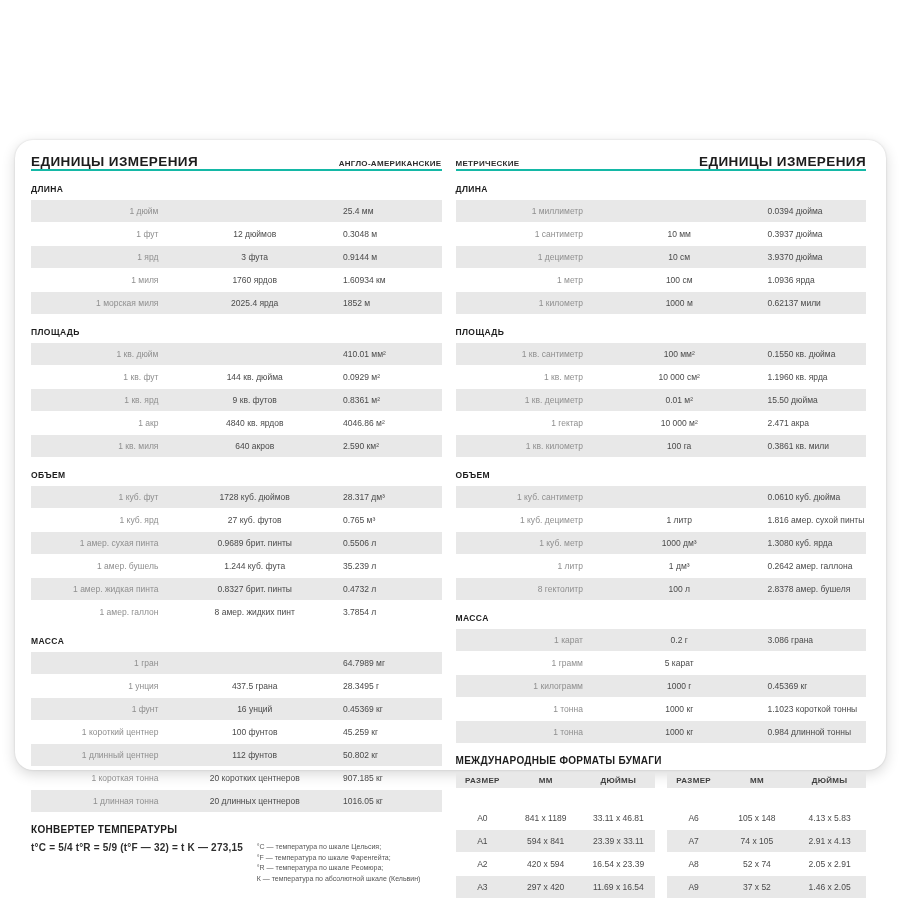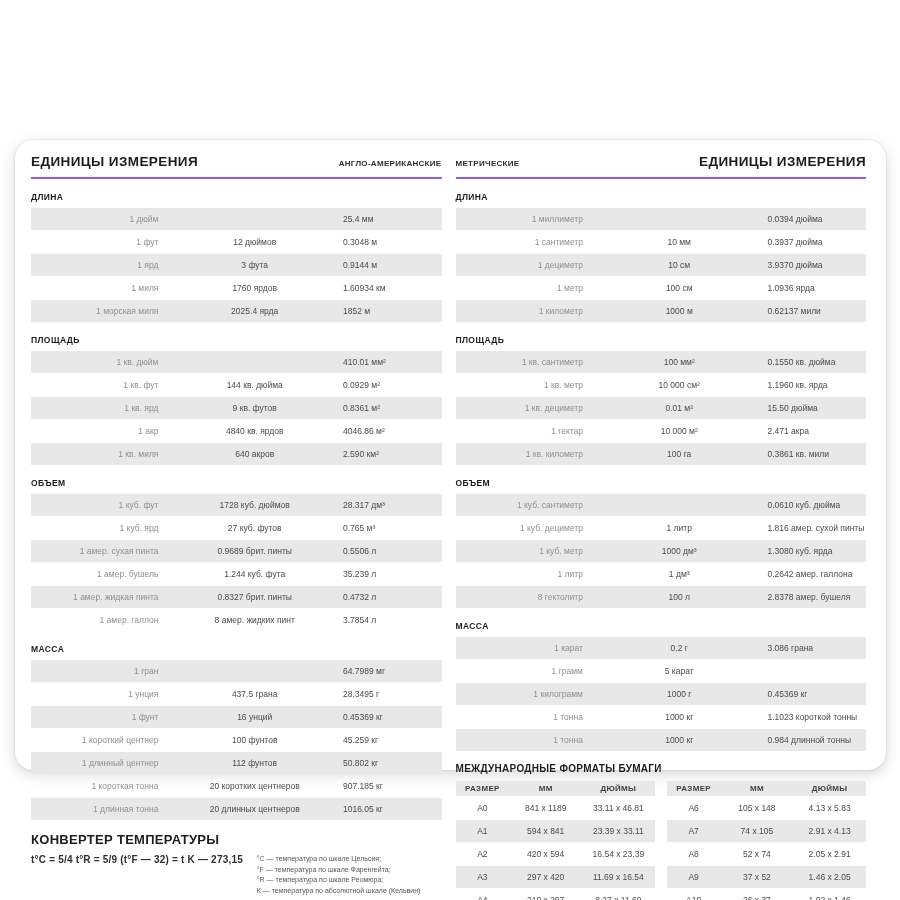--- a/index.html
+++ b/index.html
@@ -6,46 +6,46 @@
   body{width:900px;height:900px;position:relative;overflow:hidden;
        font-family:"Liberation Sans","DejaVu Sans",sans-serif;
        -webkit-font-smoothing:antialiased;}
   .sheet{position:absolute;left:15px;top:140px;width:871px;height:630px;
          background:#ffffff;border-radius:18px;box-sizing:border-box;
          box-shadow:0 4px 14px rgba(0,0,0,.16),0 0 2px rgba(0,0,0,.15);}
   .sheet-inner{display:flex;gap:14px;padding:14px 20px 0 16px;}
   .col{flex:1;min-width:0;}
 
   .page-head{display:flex;justify-content:space-between;align-items:baseline;
-             border-bottom:2px solid #8b5cf6;padding-bottom:8px;}
+             border-bottom:2px solid #14b8a6;}
   .page-title{font-size:13.5px;font-weight:bold;color:#1d1d1d;letter-spacing:.4px;}
   .page-tag{font-size:8px;font-weight:bold;color:#2e2e2e;letter-spacing:.3px;}
 
   .sec-head{font-size:8.5px;font-weight:bold;color:#1d1d1d;
             margin:13px 0 6px 0;letter-spacing:.4px;}
 
   .trow{display:flex;height:22px;margin-bottom:1px;align-items:center;
         font-size:8.5px;color:#4a4a4a;}
   .unit-table .trow:nth-child(odd){background:#e8e8e8;}
   .cell{overflow:hidden;white-space:nowrap;box-sizing:border-box;}
   .cell.c1{width:33%;text-align:right;color:#8f8f8f;padding-right:8px;}
   .cell.c2{width:43%;text-align:center;}
   .cell.c3{width:24%;text-align:left;}
 
   .temp{margin-top:12px;}
-  .temp-title{font-size:13px;font-weight:bold;color:#1d1d1d;margin-bottom:7px;letter-spacing:.3px;}
+  .temp-title{font-size:10px;font-weight:bold;color:#1d1d1d;margin-bottom:7px;letter-spacing:.3px;}
   .temp-row{display:flex;}
   .temp-formula{width:55%;font-size:10px;font-weight:600;color:#2e2e2e;letter-spacing:.2px;}
   .temp-notes{width:45%;font-size:7px;color:#555;line-height:10.5px;}
 
   .paper{margin-top:12px;}
   .paper-title{font-size:10px;font-weight:bold;color:#1d1d1d;margin-bottom:7px;letter-spacing:.3px;}
   .paper-wrap{display:flex;gap:12px;}
   .paper-table{flex:1;min-width:0;}
-  .phead{display:flex;background:#e8e8e8;height:15px;margin-bottom:1px;align-items:center;
+  .phead{display:flex;background:#e8e8e8;height:15px;margin-bottom:19px;align-items:center;
          font-size:8px;font-weight:bold;color:#3f3f3f;letter-spacing:.3px;}
   .paper-rows .trow:nth-child(even){background:#e8e8e8;}
   .cell.p1{width:27%;text-align:center;}
   .cell.p2{width:36.5%;text-align:center;}
   .cell.p3{width:36.5%;text-align:center;}
 </style>
 </head>
 <body>
 
 <div class="sheet">

